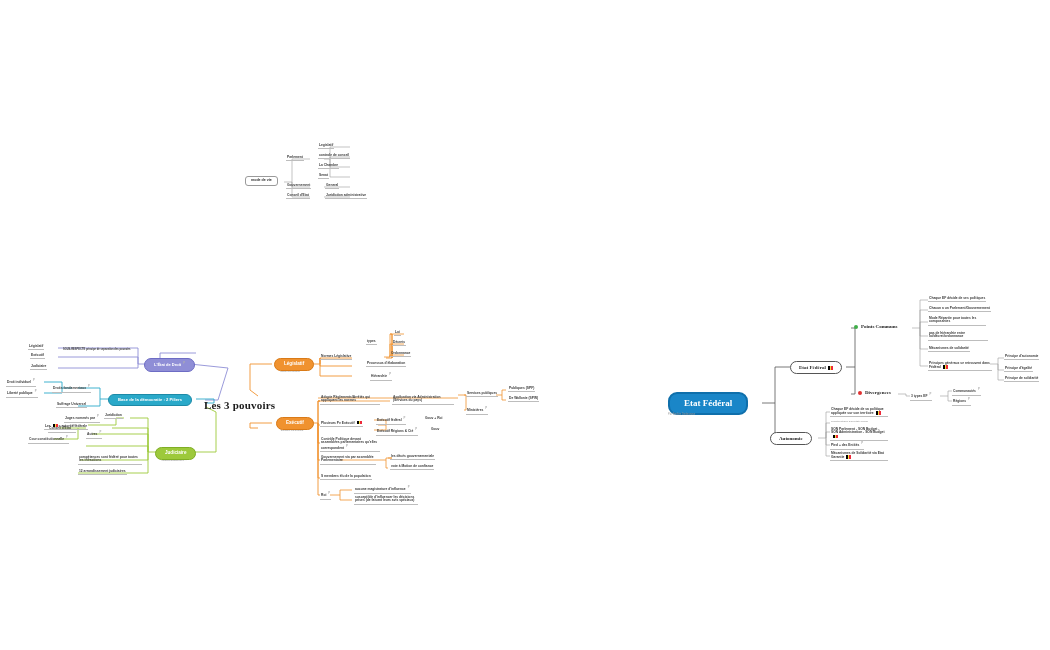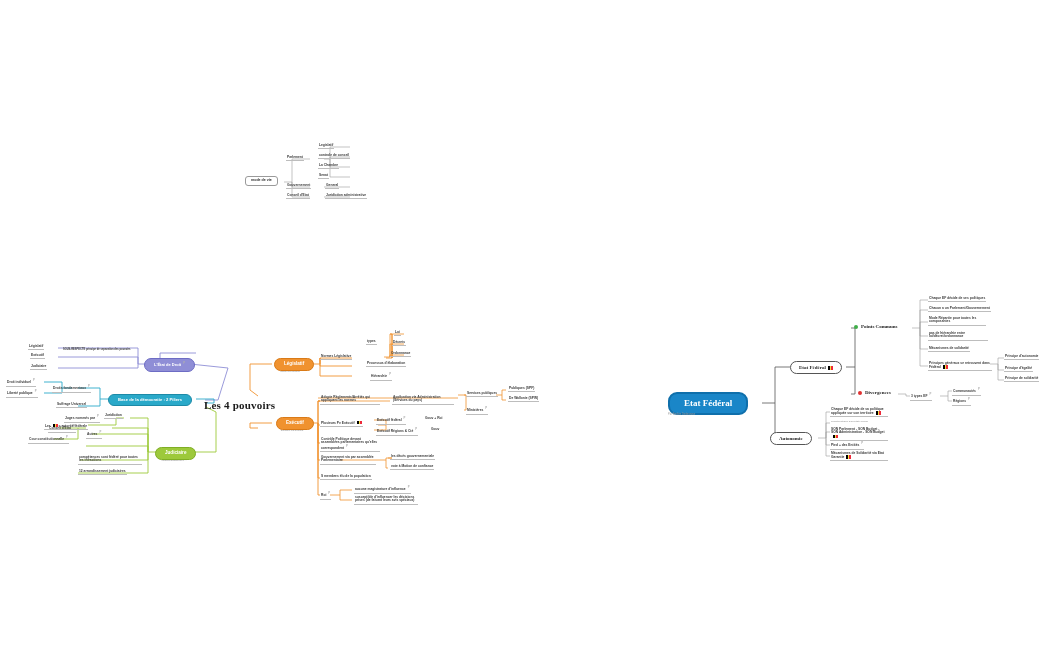--- a/index.html
+++ b/index.html
@@ -160,21 +160,21 @@
 <div class="node leaf u" style="left:286px;top:184px;">Gouvernement</div>
 <div class="node leaf u" style="left:286px;top:194px;">Conseil d'Etat</div>
 
 <div class="node leaf u" style="left:318px;top:144px;">Legislatif</div>
 <div class="node leaf u" style="left:318px;top:154px;">controle de conseil</div>
 <div class="node leaf u" style="left:318px;top:164px;">La Chambre</div>
 <div class="node leaf u" style="left:318px;top:174px;">Senat</div>
 <div class="node leaf u" style="left:325px;top:184px;">General</div>
 <div class="node leaf u" style="left:325px;top:194px;">Juridiction administrative</div>
 
-<div class="title" style="left:204px;top:399px;">Les 4 pouvoirs</div>
+<div class="title" style="left:204px;top:399px;">Les 3 pouvoirs</div>
 
 <div class="node pill p-violet" style="left:144px;top:358px;">
   <span>L'État de Droit</span><span class="mk">P</span>
 </div>
 <div class="node leaf u" style="left:28px;top:345px;">Législatif</div>
 <div class="node leaf u" style="left:30px;top:354px;">Exécutif</div>
 <div class="node leaf u" style="left:30px;top:365px;">Judiciaire</div>
 <div class="node leaf" style="left:62px;top:349px;width:70px;white-space:normal;font-size:2.6px;">SOUS-RESPECTE principe de separation des pouvoirs</div>
 
 <div class="node pill p-cyan" style="left:108px;top:394px;">Base de la démocratie : 2 Piliers</div>

